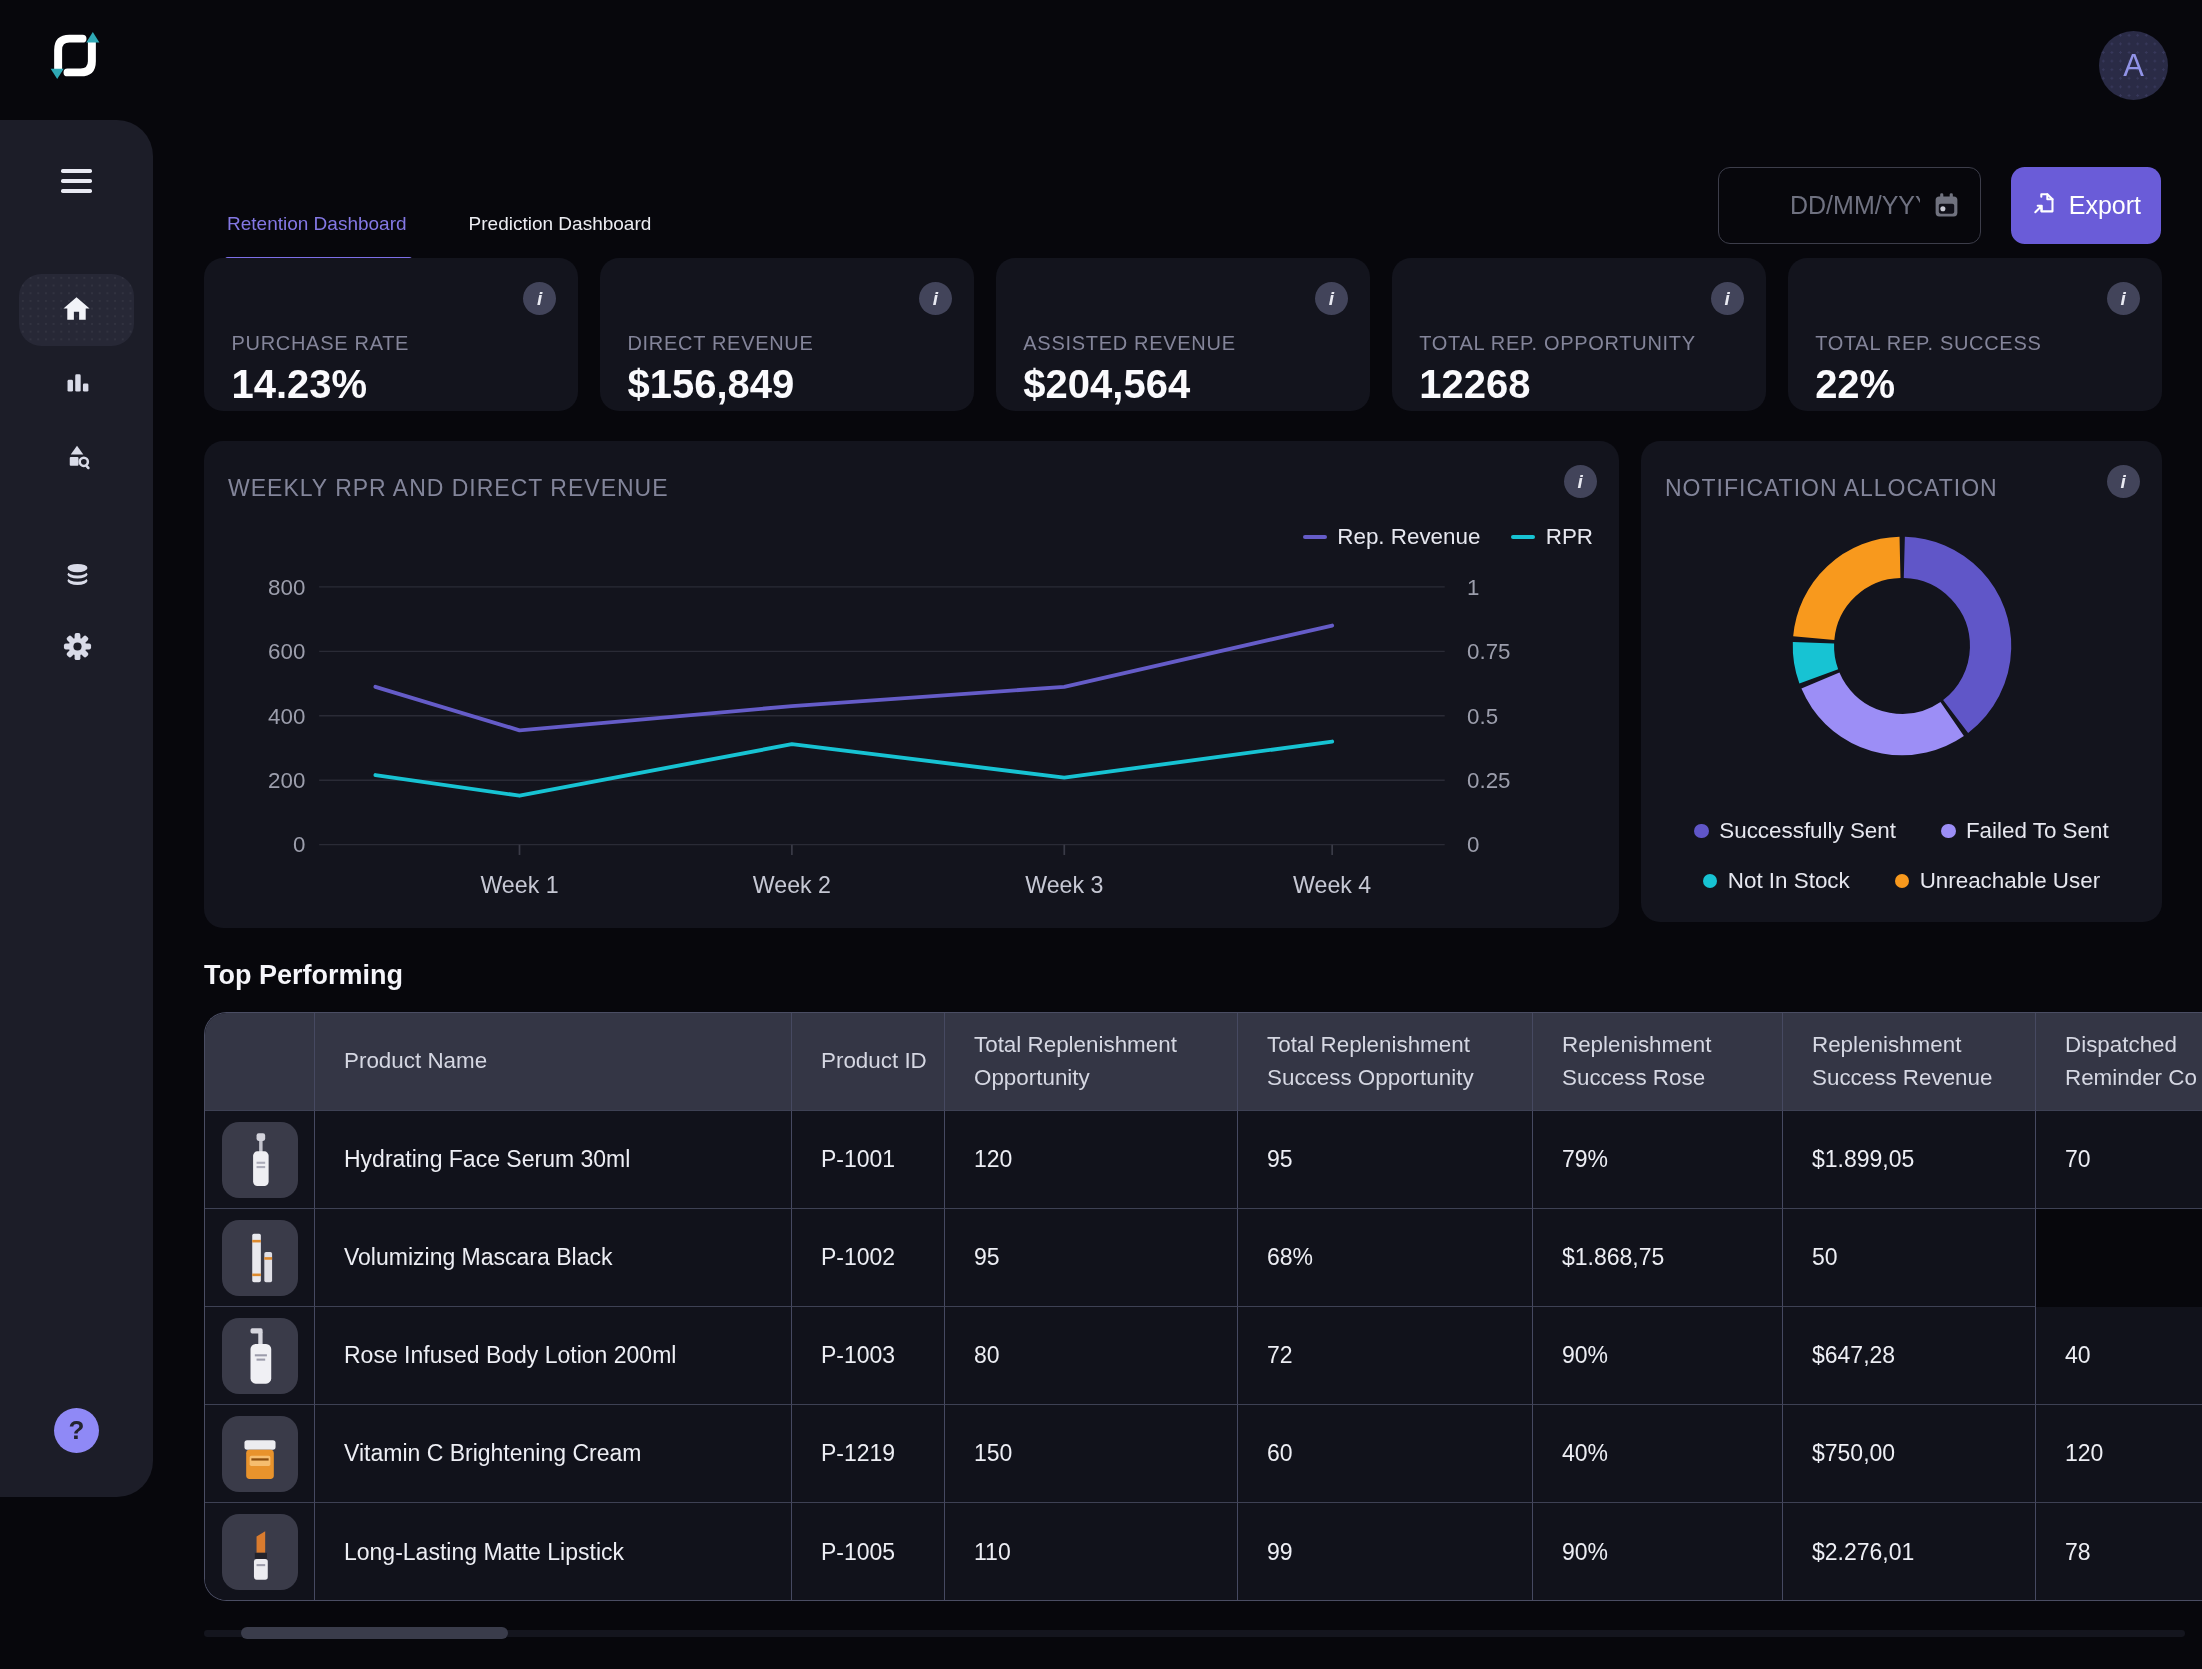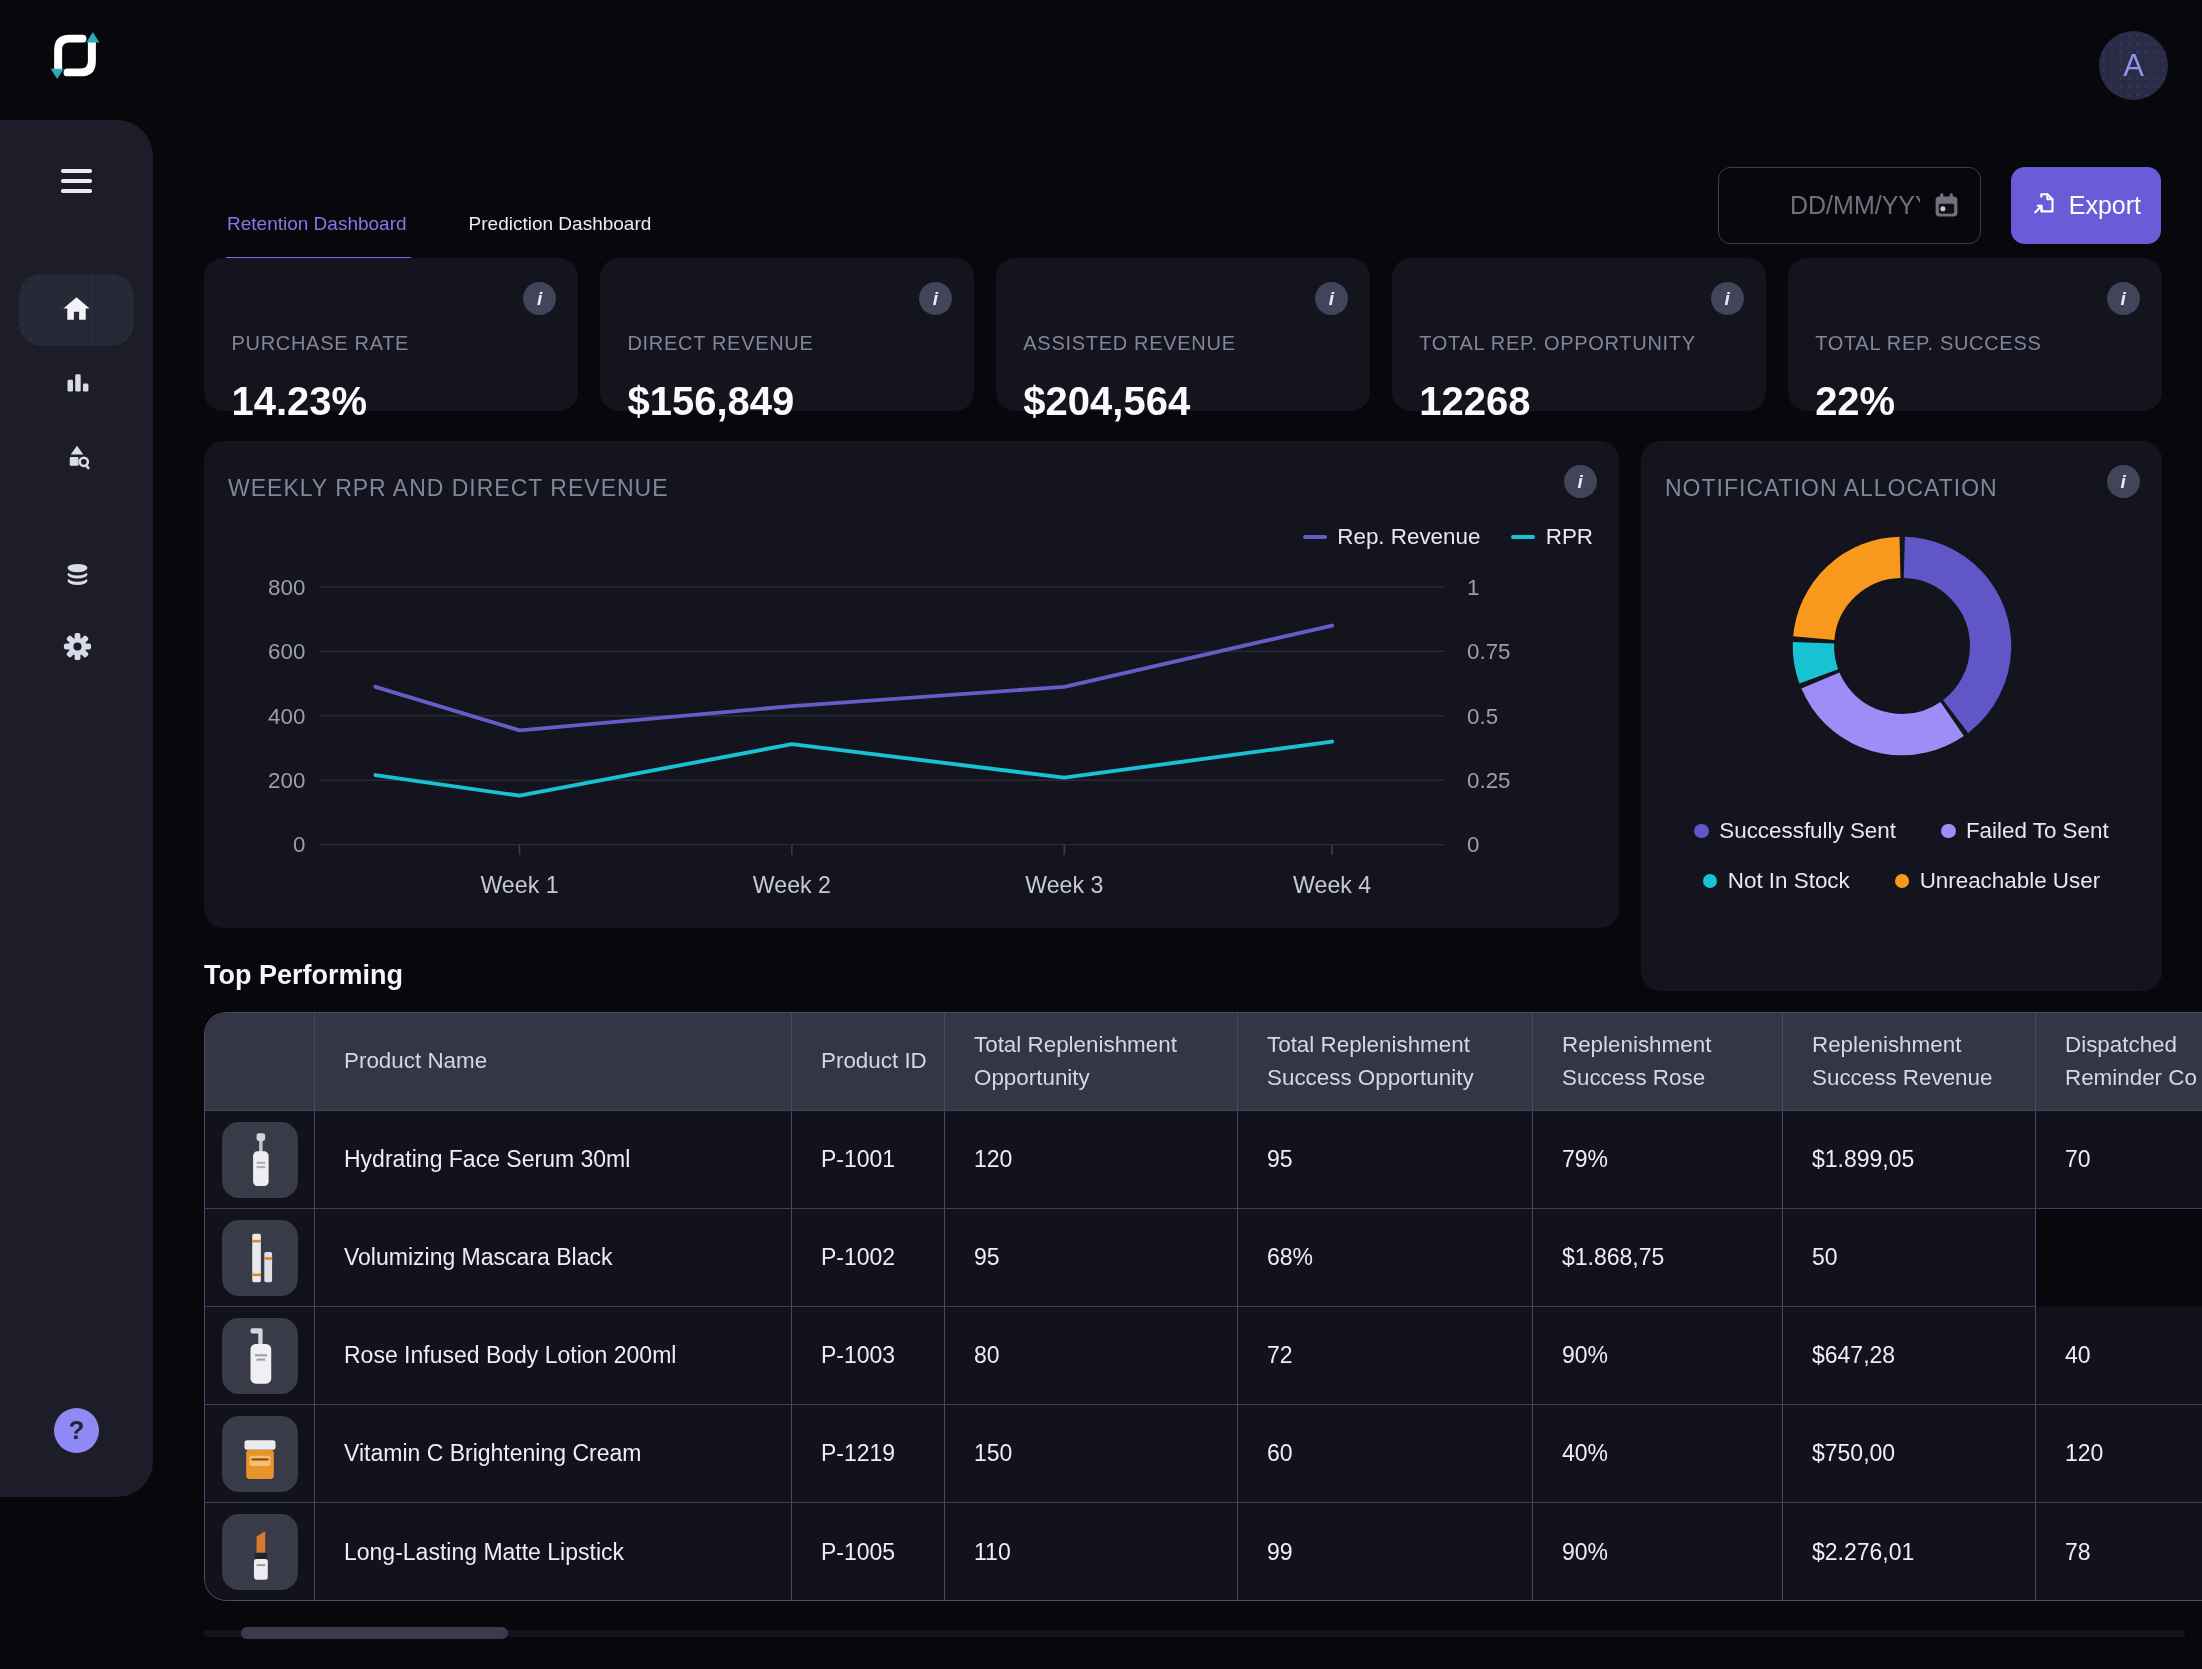--- a/index.html
+++ b/index.html
@@ -71,31 +71,31 @@
     color:#FFFFFF; font-size:25px; font-weight:500; font-family:inherit;
   }
 
   
   .kpi-row { left:204px; top:258px; width:1958px; display:flex; gap:21.5px; }
   .kpi-card {
     flex:1; height:153px; background:#13141D; border-radius:19px;
     position:relative; padding:34px 26px 0 27.5px;
   }
   .kpi-label { font-size:20px; letter-spacing:0.7px; color:#84859A; font-weight:500;margin-top:40px; }
-  .kpi-value { margin-top:24px; font-size:40px; font-weight:600; color:#FAFAFD; }
+  .kpi-value { margin-top:7px; font-size:40px; font-weight:600; color:#FAFAFD; }
   .info-dot {
     position:absolute; right:22.4px; top:24px; width:33px; height:33px; border-radius:50%;
     background:#42445A; color:#E9EAF2; font-size:19px; font-weight:700; font-style:italic;
     display:flex; align-items:center; justify-content:center; cursor:pointer;
   }
 
   
   .card { background:#13141D; border-radius:19px; }
   .chart-card { left:204px; top:441px; width:1415px; height:487px; }
-  .donut-card { left:1641px; top:441px; width:521px; height:550px; }
+  .donut-card { left:1641px; top:441px; width:521px; height:481px; }
   .card-title { position:absolute; left:24px; top:34px; font-size:23px; letter-spacing:1px; color:#83859A; font-weight:500; }
 
   .chart-legend { position:absolute; right:26px; top:83px; display:flex; gap:31px; }
   .legend-item { display:flex; align-items:center; gap:10.3px; cursor:pointer; }
   .legend-dash { width:24px; height:4.3px; border-radius:2.2px; }
   .legend-label { font-size:22.4px; color:#E6E7EF; }
 
   .donut-legend { position:absolute; left:0; right:0; display:flex; justify-content:center; gap:45px; }
   .donut-legend .legend-dot { width:14.6px; height:14.6px; border-radius:50%; flex:none; }
   .dl-row1 { top:377px; } .dl-row2 { top:427px; }

